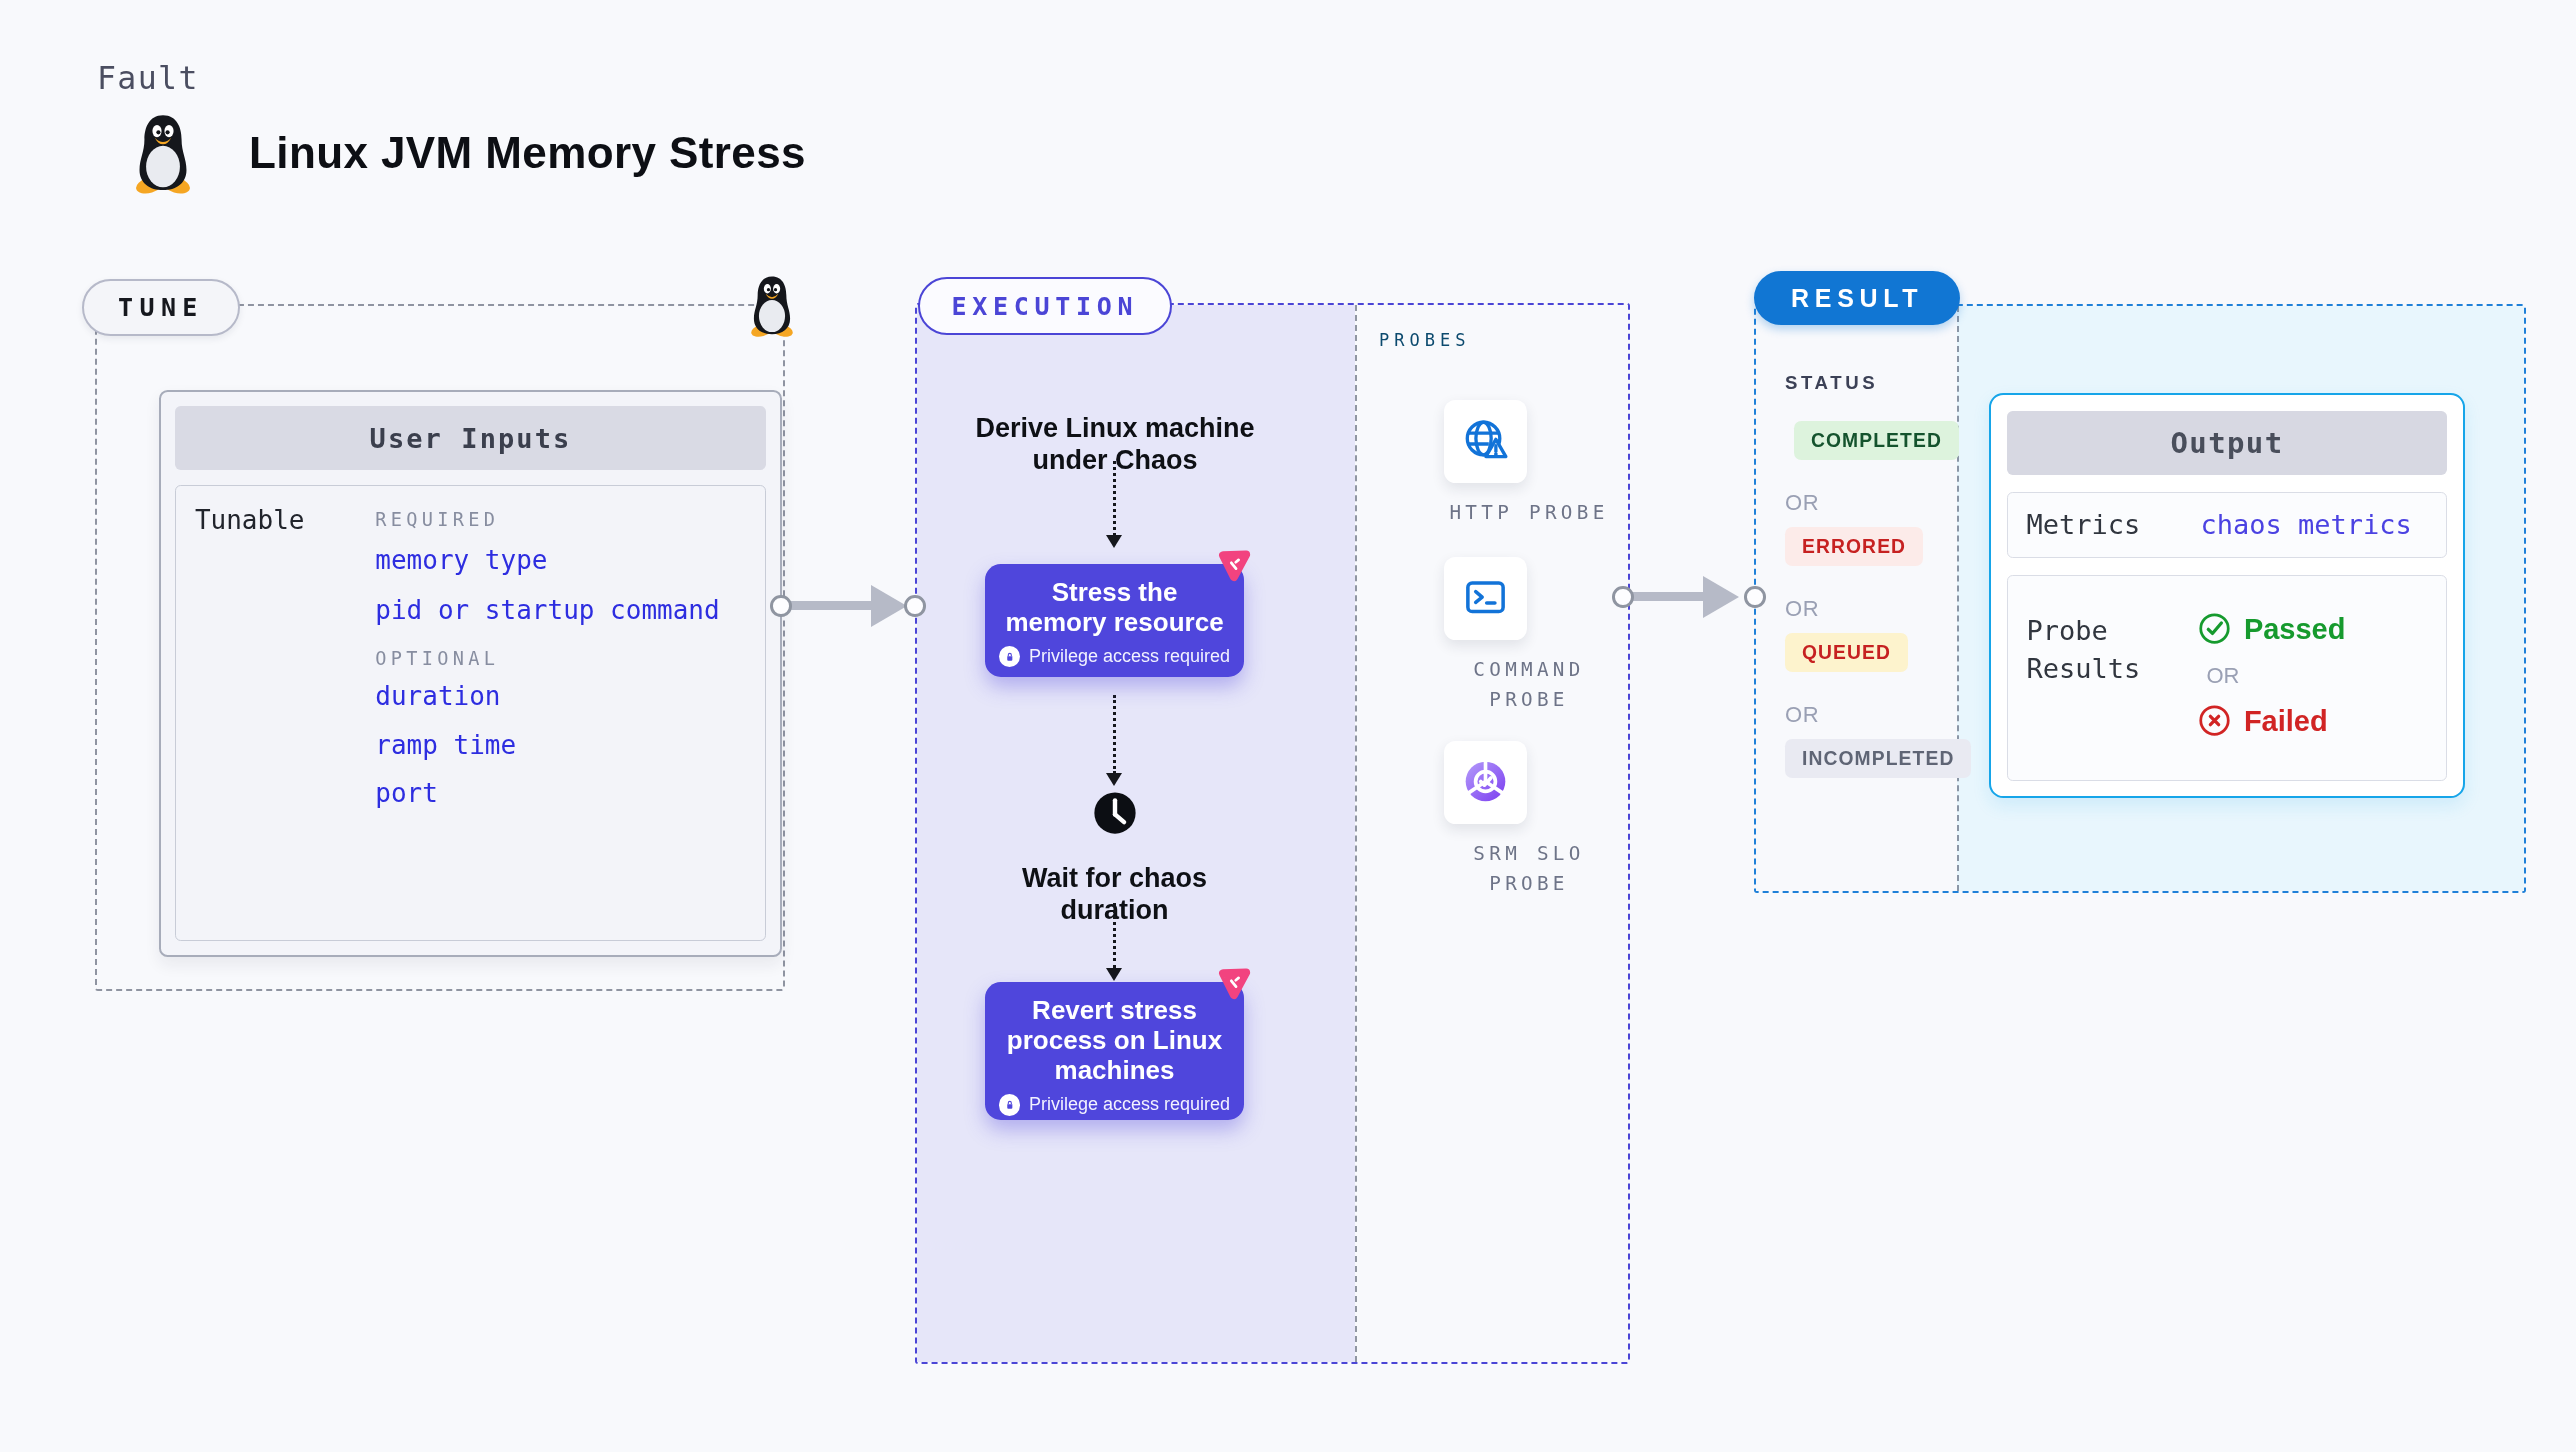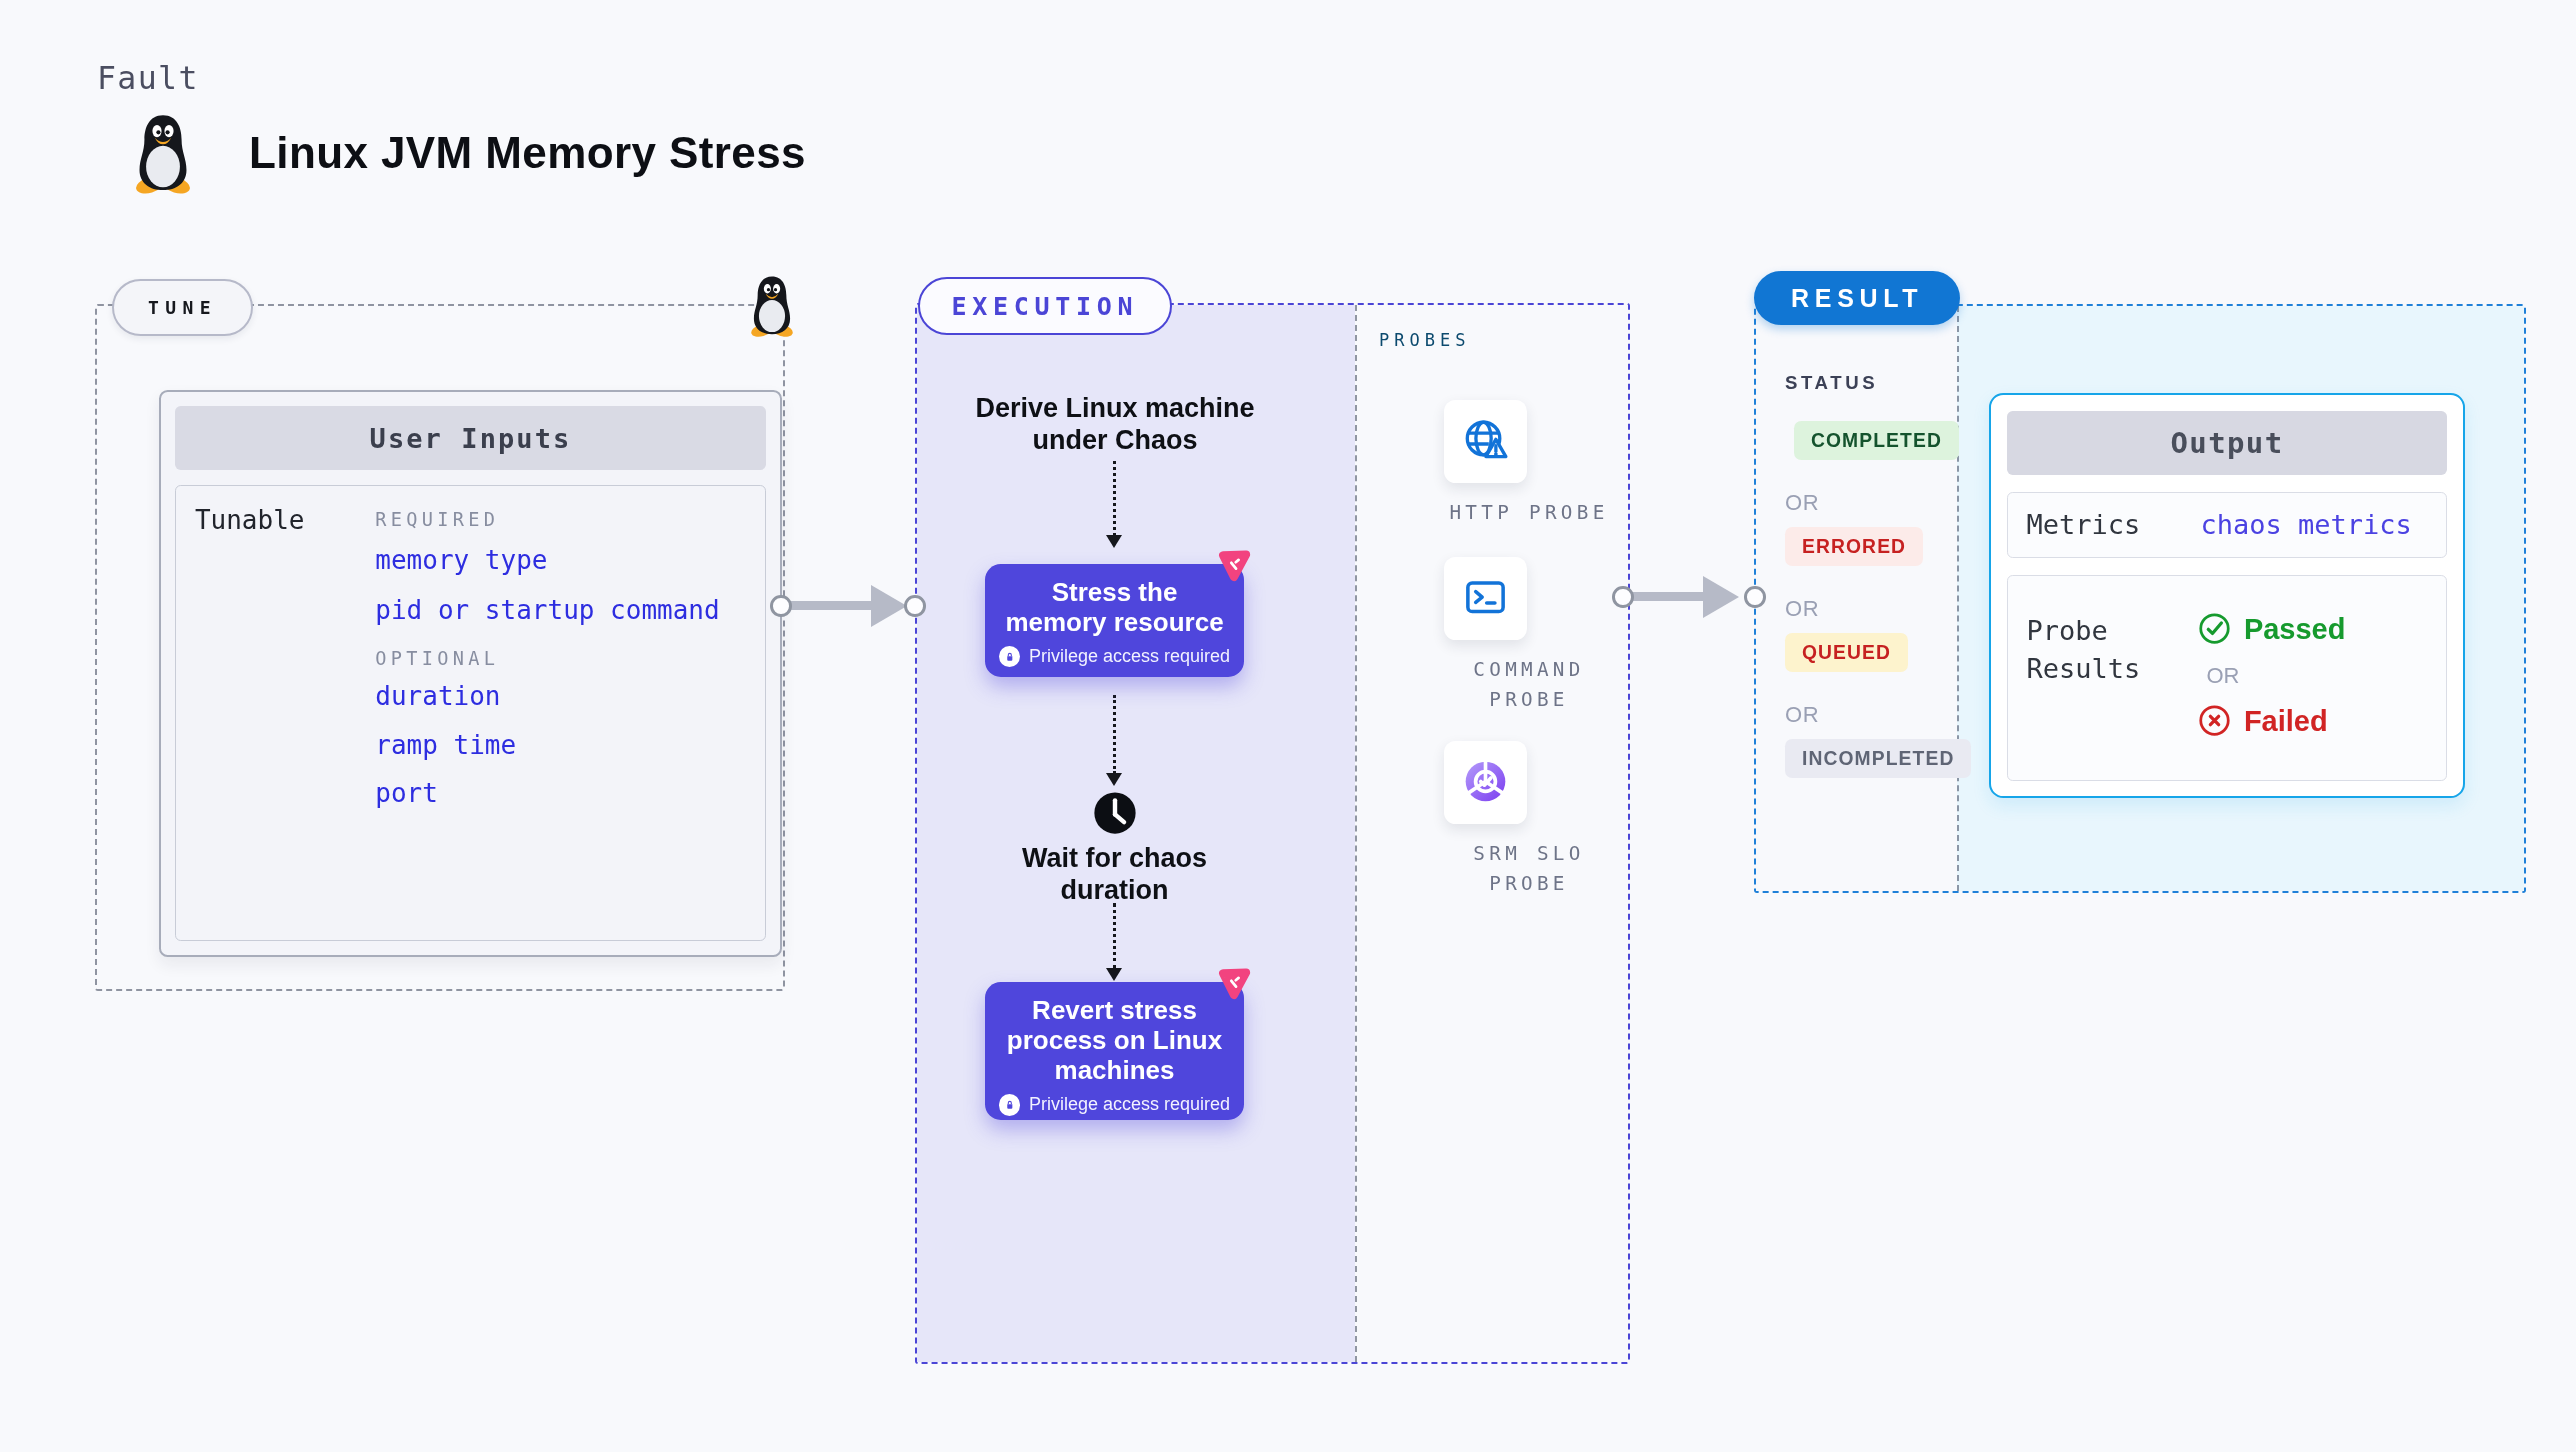--- a/index.html
+++ b/index.html
@@ -13,22 +13,22 @@
   .mono{font-family:"DejaVu Sans Mono", monospace;}
   .sans{font-family:"Liberation Sans", sans-serif;}
 
   
   .fault-label{left:97px;top:60px;font-size:31.5px;letter-spacing:1.4px;color:#4b4e61;}
   .title-penguin{left:128px;top:112px;width:70px;height:83px;}
   .page-title{left:249px;top:128px;font-size:44px;font-weight:700;color:#0d0f14;letter-spacing:0.4px;}
 
   
   .pill{display:inline-flex;align-items:center;justify-content:center;border-radius:43px;white-space:nowrap;z-index:6;}
-  .tune-pill{left:112px;top:279px;height:53px;padding:0 34px;background:#f4f5f9;border:2.9px solid #b6b9c9;
-    font-size:18px;font-weight:700;letter-spacing:6.4px;color:#16181e;box-shadow:0 2.9px 7.2px rgba(30,35,60,.08);}
+  .tune-pill{left:82px;top:279px;height:53px;padding:0 34px;background:#f4f5f9;border:2.9px solid #b6b9c9;
+    font-size:25px;font-weight:700;letter-spacing:6.4px;color:#16181e;box-shadow:0 2.9px 7.2px rgba(30,35,60,.08);}
   .exec-pill{left:918px;top:277px;height:54px;padding:0 31.5px;background:#fbfbff;border:2.9px solid #4b45d6;
     font-size:25px;font-weight:700;letter-spacing:5.7px;color:#4b45d6;}
   .result-pill{left:1754px;top:271px;height:54px;padding:0 37px;background:#1176d3;
     font-size:25px;font-weight:700;letter-spacing:5.7px;color:#ffffff;box-shadow:0 4.3px 10px rgba(17,118,211,.3);}
 
   
   .tune-rect{left:95px;top:304px;width:686px;height:683px;border:2.1px dashed #8f94a1;border-radius:2.9px;}
   .exec-rect{left:915px;top:303px;width:711px;height:1057px;border:2.1px dashed #4b45d6;border-radius:2.9px;}
   .exec-bg{position:absolute;left:0;top:0;bottom:0;width:438px;background:#e6e6f9;}
   .exec-sep{position:absolute;left:438px;top:0;bottom:0;border-left:2.1px dashed #9096a2;}
@@ -47,21 +47,21 @@
   .ui-tunable{position:absolute;left:18.6px;top:18.6px;font-size:26px;color:#21242c;}
   .ui-caption{position:absolute;font-size:18.6px;letter-spacing:4.3px;color:#878da0;}
   .ui-item{position:absolute;font-size:26px;color:#2d2de0;}
 
   
   .conn-line{height:9.3px;background:#b6bac7;z-index:4;}
   .conn-head{width:0;height:0;border-top:21px solid transparent;border-bottom:21px solid transparent;border-left:36px solid #b6bac7;z-index:4;}
   .conn-dot{width:21.5px;height:21.5px;border-radius:50%;background:#fdfdff;border:3.6px solid #8f95a1;box-sizing:border-box;z-index:8;}
 
   
-  .flow-text{font-size:27px;font-weight:700;color:#0e1015;text-align:center;line-height:1.2;}
+  .flow-text{font-size:27px;font-weight:700;color:#0e1015;text-align:center;line-height:1.2;margin-top:20px;}
   .dot-arrow{width:0;border-left:3.6px dotted #15171c;z-index:2;}
   .dot-arrow::after{content:"";position:absolute;bottom:-11.5px;left:-10px;width:0;height:0;
     border-left:8.6px solid transparent;border-right:8.6px solid transparent;border-top:13px solid #15171c;}
   .step-box{width:259px;background:#4f46dc;border-radius:15.8px;color:#fff;text-align:center;
     box-shadow:0 10px 20px rgba(79,70,220,.35);z-index:3;padding:13px 13px 11.5px;box-sizing:border-box;}
   .step-title{font-size:26px;font-weight:700;line-height:1.16;}
   .step-badge{display:flex;align-items:center;justify-content:center;gap:8.6px;margin-top:8.6px;}
   .lock-circle{width:21.5px;height:21.5px;border-radius:50%;background:#ffffff;display:flex;align-items:center;justify-content:center;flex:0 0 auto;}
   .step-badge-text{font-size:18px;color:#f2f2ff;}
   .chaos-icon{position:absolute;width:39px;height:39px;z-index:5;transform:rotate(6deg);}

